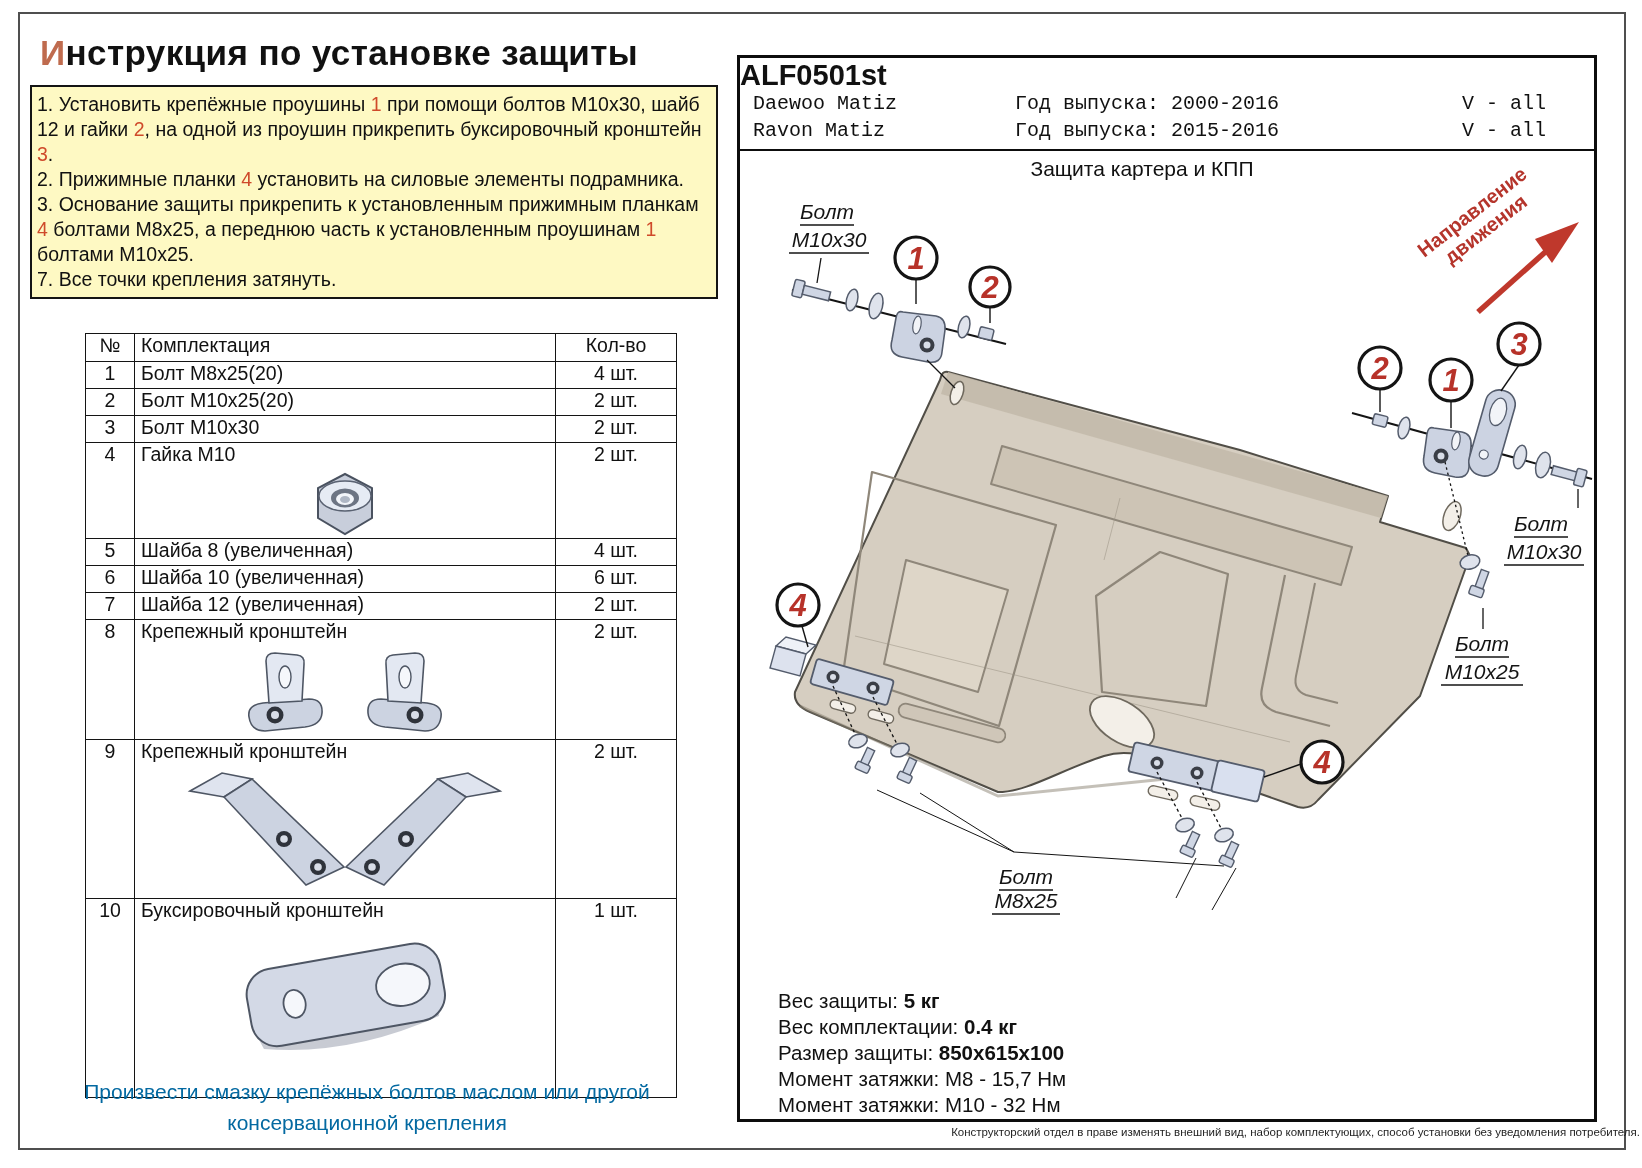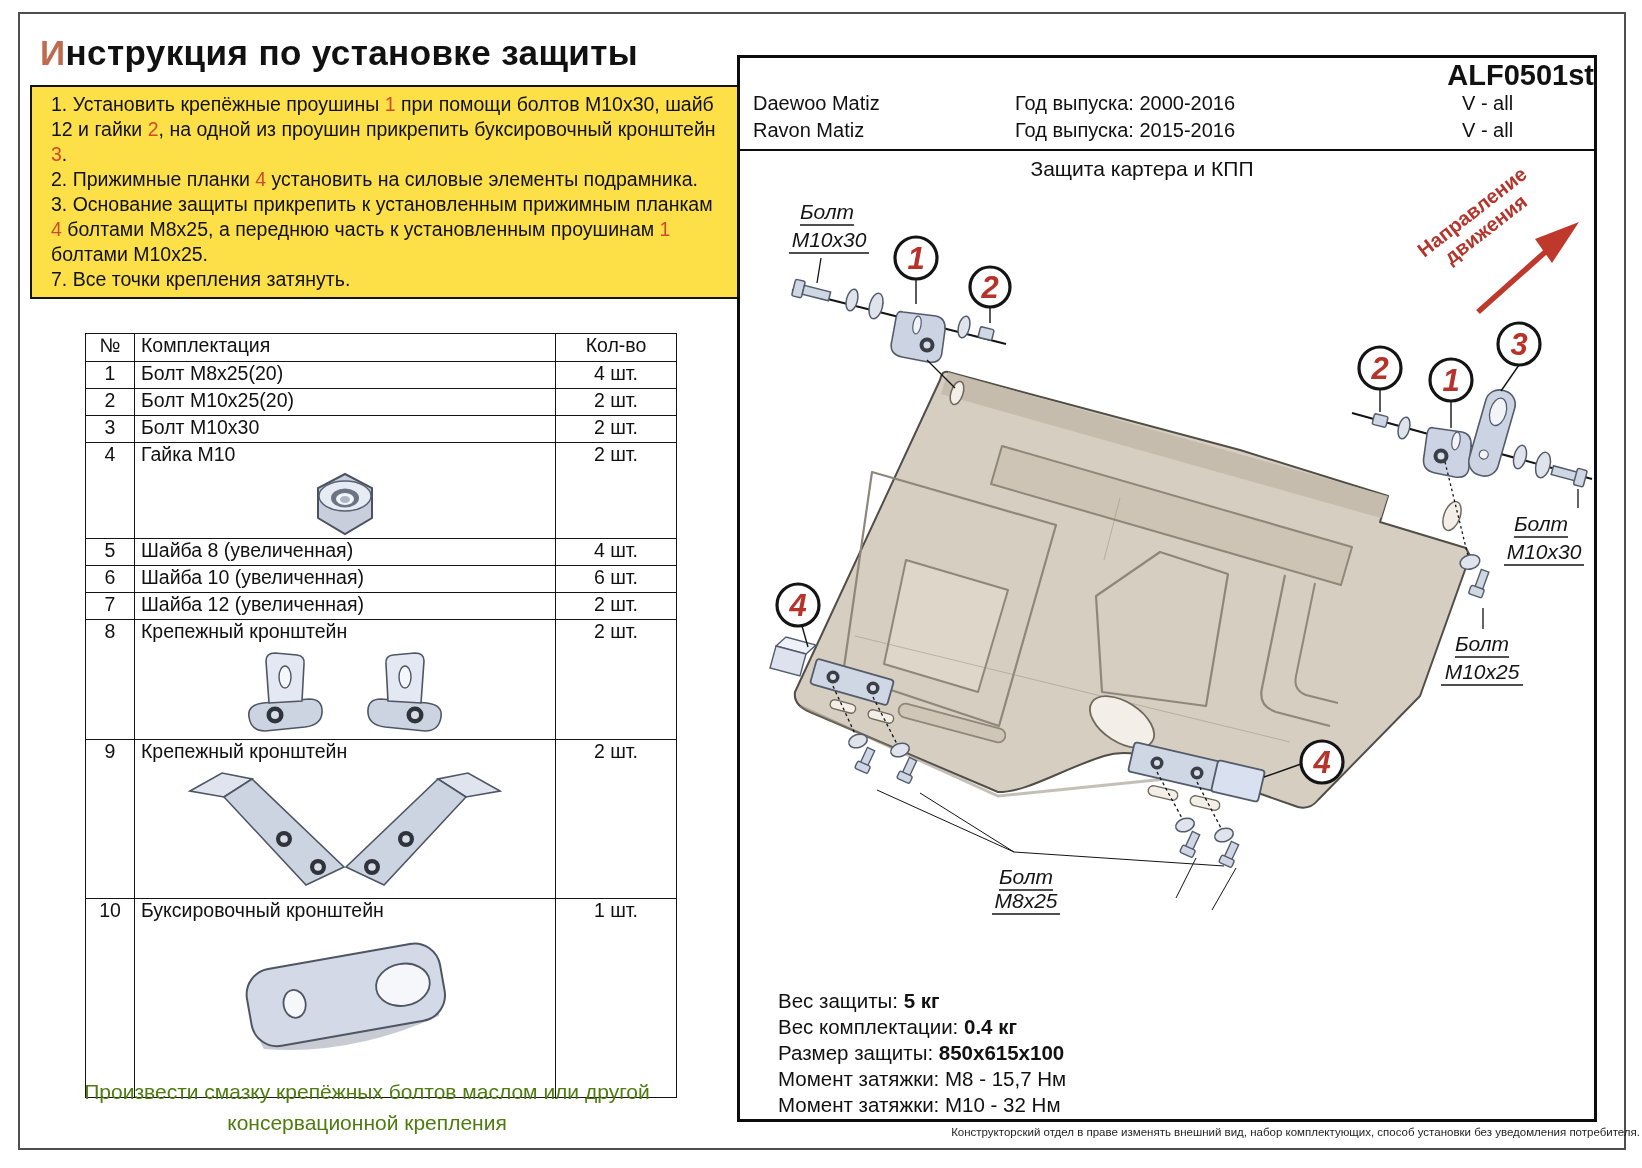--- a/index.html
+++ b/index.html
@@ -4,44 +4,44 @@
 <style>
   html,body{margin:0;padding:0;background:#fff;}
   .page{position:relative;width:1642px;height:1168px;background:#fff;
         font-family:"Liberation Sans",sans-serif;color:#111;overflow:hidden;border-radius:18px;}
   .page-border{position:absolute;left:18px;top:12px;width:1604px;height:1134px;
         border:2px solid #4f4f4f;}
   
   .title{position:absolute;left:40px;top:33px;font-size:35px;font-weight:bold;letter-spacing:.4px;}
   .title .tletter{color:#bf6b4e;}
   .instr{position:absolute;left:30px;top:85px;width:674px;border:2px solid #141414;
-        padding:5px 19px;font-size:19.5px;line-height:25px;background:#fde047;}
+        padding:5px 5px;font-size:19.5px;line-height:25px;background:#fef9c3;}
   .instr .redref{color:#cf4a2a;}
   table.tbl{position:absolute;left:85px;top:333px;border-collapse:collapse;background:#fff;}
   .tbl td,.tbl th{border:1.7px solid #141414;font-size:19.5px;font-weight:normal;
         padding:0 6px;vertical-align:top;}
   .tbl th{text-align:center;height:27px;}
   .tbl td{height:26px;}
   .tbl .c-num{width:36px;text-align:center;}
   .tbl .c-name{width:408px;text-align:left;}
   .tbl .c-qty{width:108px;text-align:center;}
   tr.row-nut td{height:88px;}
   tr.row-l-brackets td{height:118px;}
   tr.row-z-brackets td{height:158px;}
   tr.row-tow-bracket td{height:198px;}
   .part-image{display:flex;justify-content:center;margin-top:4px;}
   .note{position:absolute;left:30px;top:1076px;width:674px;text-align:center;
-        font-size:21px;line-height:31px;color:#4d7c0f;}
+        font-size:21px;line-height:31px;color:#0369a1;}
   
   .panel{position:absolute;left:737px;top:55px;width:860px;height:1067px;
         border:3px solid #0d0d0d;box-sizing:border-box;background:#fff;}
   .panel-header{position:absolute;left:0;top:0;width:100%;height:93px;
         border-bottom:2.5px solid #0d0d0d;box-sizing:border-box;}
-  .code{text-align:right;font-size:29px;font-weight:bold;margin-top:1px;}
-  .vrow{position:relative;height:27px;font-size:20px;}
+  .code{text-align:left;font-size:29px;font-weight:bold;margin-top:1px;}
+  .vrow{position:relative;height:27px;font-size:20px;font-family:Liberation Mono, monospace;}
   .vrow .model{position:absolute;left:13px;top:0;}
   .vrow .years{position:absolute;left:275px;top:0;}
   .vrow .engine{position:absolute;left:722px;top:0;}
   .subtitle{position:absolute;left:237px;top:99px;width:330px;text-align:center;font-size:21px;}
   svg.diagram{position:absolute;left:0;top:0;width:854px;height:1061px;pointer-events:none;}
   .specs{position:absolute;left:38px;top:930px;font-size:20.5px;line-height:26px;}
   .sv-b{font-weight:bold;text-align:right;}
   .footer{position:absolute;left:0;top:1126px;width:1612px;text-align:right;
         font-size:11.5px;color:#1e1e1e;padding-left:28px;}
 </style>

